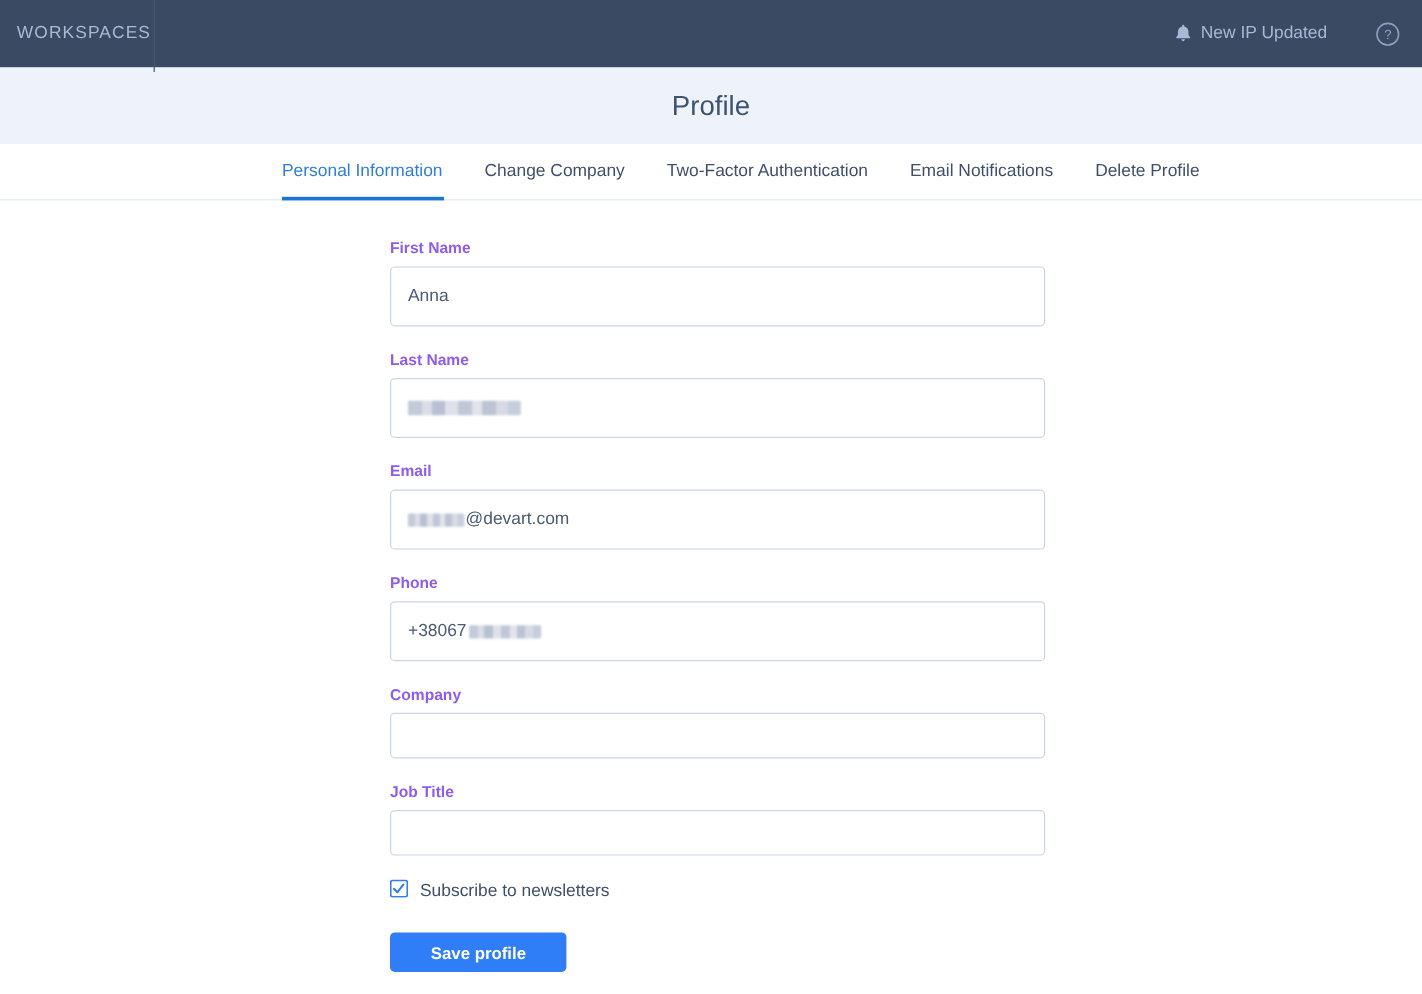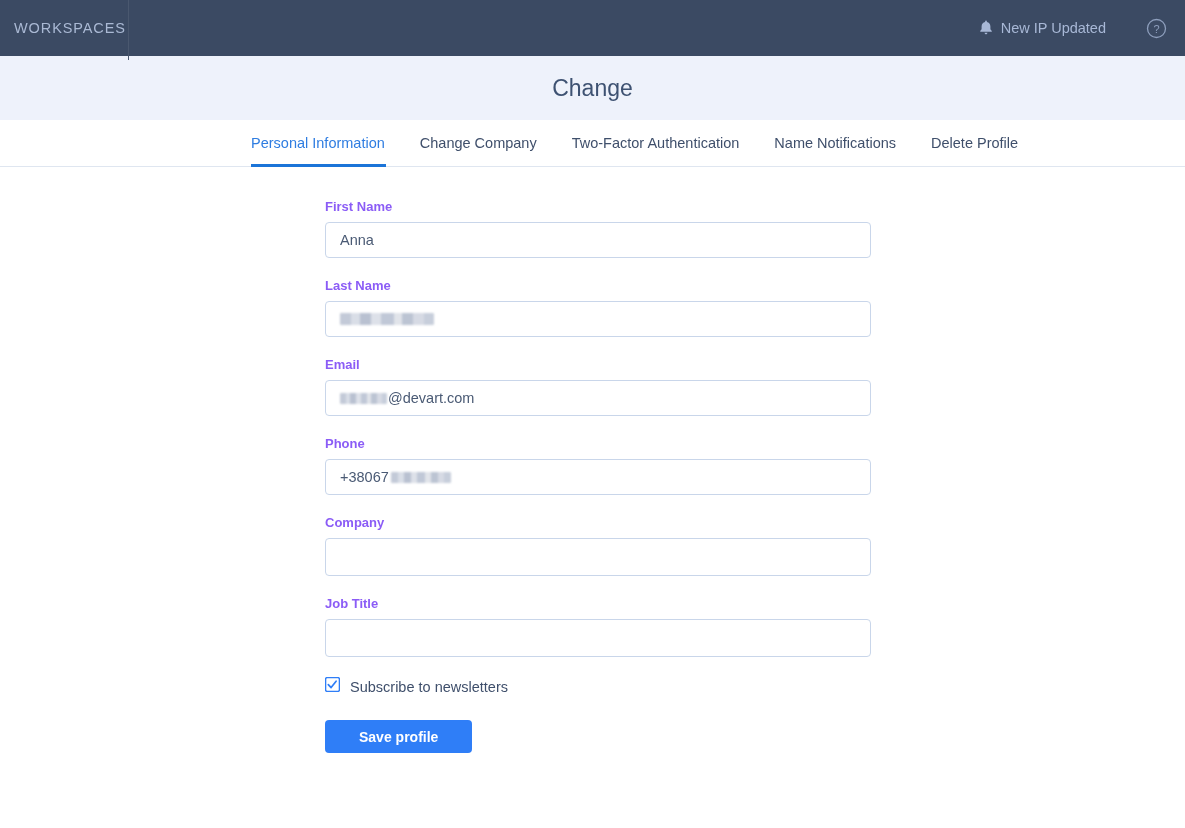--- a/index.html
+++ b/index.html
@@ -76,21 +76,21 @@
     position: relative;
     display: flex;
     align-items: center;
     padding: 0 12px;
     margin-right: 11px;
     font-size: 14.5px;
     color: #3f4f6b;
     cursor: pointer;
     white-space: nowrap;
   }
-  .tab:first-child { padding-left: 0; margin-left: 16px; }
+  .tab:first-child { padding-left: 0; }
   .tab.active { color: #2f7de1; }
   .tab.active::after {
     content: "";
     position: absolute;
     left: 0; right: 11px; bottom: -1px;
     height: 3px;
     background: #1b74d8;
   }
 
   
@@ -116,21 +116,21 @@
     font-size: 14.5px;
     color: #4a5a74;
     padding: 0 14px;
     outline: none;
   }
   .field-input::placeholder { color: #b9c4d6; }
 
   
   .value-box {
     width: 546px;
-    height: 36px;
+    height: 50px;
     border: 1px solid #c9d6ea;
     border-radius: 4px;
     background: #fff;
     display: flex;
     align-items: center;
     padding: 0 14px;
     font-size: 14.5px;
     color: #4a5a74;
     cursor: text;
     overflow: hidden;
@@ -199,35 +199,35 @@
     <div class="help-icon">
       <svg width="21" height="21" viewBox="0 0 21 21">
         <circle cx="10.5" cy="10.5" r="9" fill="none" stroke="#8e9fbd" stroke-width="1.3"></circle>
         <text x="10.5" y="14.6" text-anchor="middle" font-family="Liberation Sans, sans-serif" font-size="11" fill="#8e9fbd">?</text>
       </svg>
     </div>
   </div>
 </div>
 
 <div class="titleband">
-  <div class="page-title">Change</div>
+  <div class="page-title">Profile</div>
 </div>
 
 <div class="tabstrip">
   <div class="tab active">
     <span>Personal Information</span>
   </div>
   <div class="tab">
     <span>Change Company</span>
   </div>
   <div class="tab">
     <span>Two-Factor Authentication</span>
   </div>
   <div class="tab">
-    <span>Name Notifications</span>
+    <span>Email Notifications</span>
   </div>
   <div class="tab">
     <span>Delete Profile</span>
   </div>
 </div>
 
 <div class="form">
 
   <div class="field">
     <label class="field-label">First Name</label>

